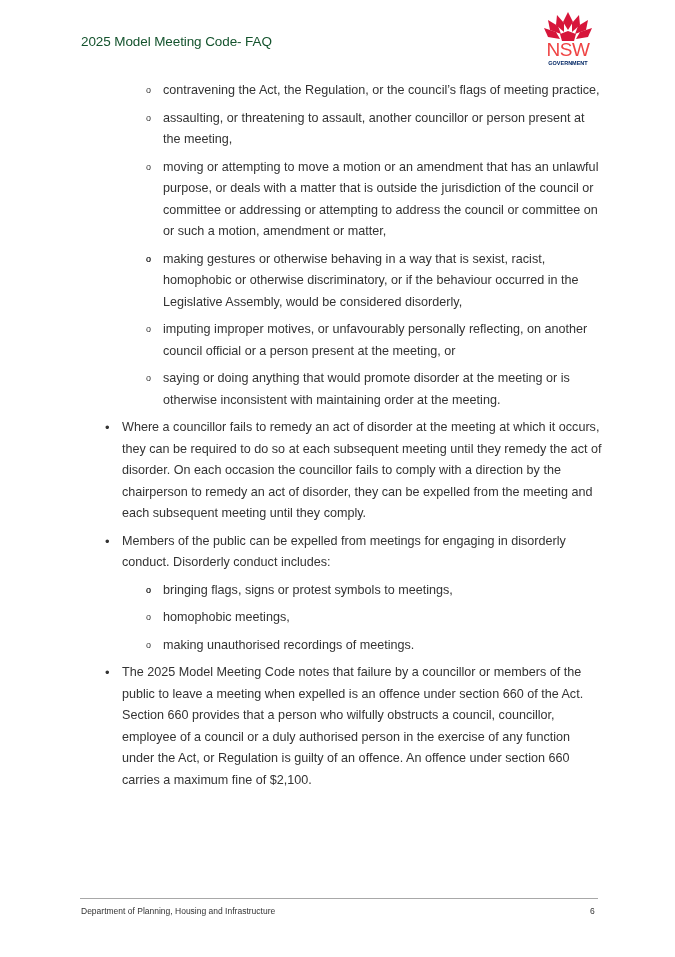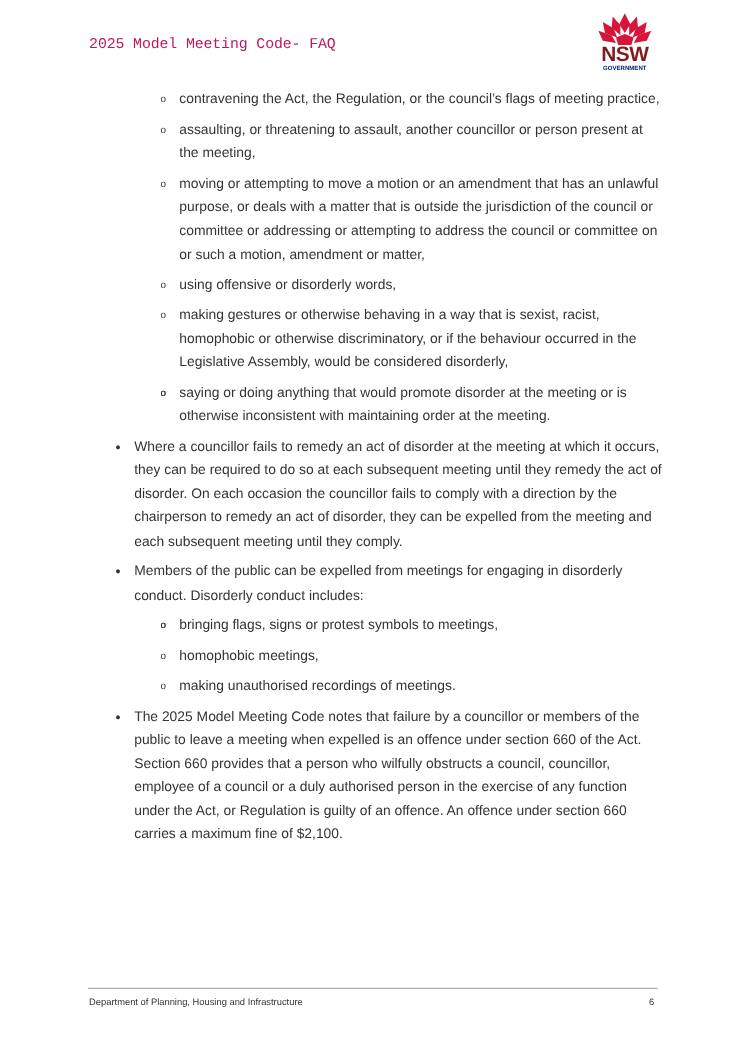--- a/index.html
+++ b/index.html
@@ -1,21 +1,21 @@
 <!DOCTYPE html>
 <html><head>
 <meta charset="utf-8">
 <style>
   html, body { margin: 0; padding: 0; background: #ffffff; }
   body { width: 675px; height: 957px; position: relative; overflow: hidden;
          font-family: "Liberation Sans", "DejaVu Sans", sans-serif; color: #333333; }
-  .header-title { position: absolute; left: 81px; top: 34px; font-size: 13.5px; color: #be185d; letter-spacing: -0.1px; font-family: Liberation Mono, monospace; }
+  .header-title { position: absolute; left: 81px; top: 34px; font-size: 13.5px; color: #14532d; letter-spacing: -0.1px; }
   .logo { position: absolute; left: 540px; top: 10px; width: 56px; height: 62px; }
   .logo svg { display: block; }
-  .logo-nsw { position: absolute; left: 0; top: 30px; width: 56px; text-align: center; font-weight: bold; font-size: 19px; color: #7f1d1d; letter-spacing: -0.5px; line-height: 19px; }
+  .logo-nsw { position: absolute; left: 0; top: 30px; width: 56px; text-align: center; font-weight: normal; font-size: 19px; color: #ef4444; letter-spacing: -0.5px; line-height: 19px; }
   .logo-gov { position: absolute; left: 0; top: 50px; width: 56px; text-align: center; font-weight: bold; font-size: 5.5px; color: #002664; letter-spacing: 0px; }
   .content { position: absolute; left: 0; top: 80px; width: 675px; }
   .item { position: relative; font-size: 12.6px; line-height: 21.5px; }
   .sub { margin-left: 163px; width: 440px; margin-bottom: 6px; }
   .main { margin-left: 122px; width: 480px; margin-bottom: 6px; }
   .marker { position: absolute; top: 0; font-size: 10px; line-height: 21.5px; }
   .sub .marker { left: -17px; font-size: 9px; }
   .main .marker { left: -17px; font-size: 13px; }
   .footer-rule { position: absolute; left: 80px; top: 898px; width: 518px; height: 1px; background: #a8a8a8; }
   .footer-dept { position: absolute; left: 81px; top: 906px; font-size: 8.5px; color: #333; }
@@ -52,28 +52,28 @@
   <div class="item sub">
     <span class="marker">o</span>
     <span>assaulting, or threatening to assault, another councillor or person present at the meeting,</span>
   </div>
   <div class="item sub">
     <span class="marker">o</span>
     <span>moving or attempting to move a motion or an amendment that has an unlawful purpose, or deals with a matter that is outside the jurisdiction of the council or committee or addressing or attempting to address the council or committee on or such a motion, amendment or matter,</span>
   </div>
   <div class="item sub">
     <span class="marker">o</span>
-    <span>using offensive or disorderly words,</span>
   </div>
   <div class="item sub">
     <span class="marker">o</span>
     <span>making gestures or otherwise behaving in a way that is sexist, racist, homophobic or otherwise discriminatory, or if the behaviour occurred in the Legislative Assembly, would be considered disorderly,</span>
   </div>
   <div class="item sub">
     <span class="marker">o</span>
+    <span>imputing improper motives, or unfavourably personally reflecting, on another council official or a person present at the meeting, or</span>
   </div>
   <div class="item sub">
     <span class="marker">o</span>
     <span>saying or doing anything that would promote disorder at the meeting or is otherwise inconsistent with maintaining order at the meeting.</span>
   </div>
 
   <div class="item main">
     <span class="marker">•</span>
     <span>Where a councillor fails to remedy an act of disorder at the meeting at which it occurs, they can be required to do so at each subsequent meeting until they remedy the act of disorder. On each occasion the councillor fails to comply with a direction by the chairperson to remedy an act of disorder, they can be expelled from the meeting and each subsequent meeting until they comply.</span>
   </div>

